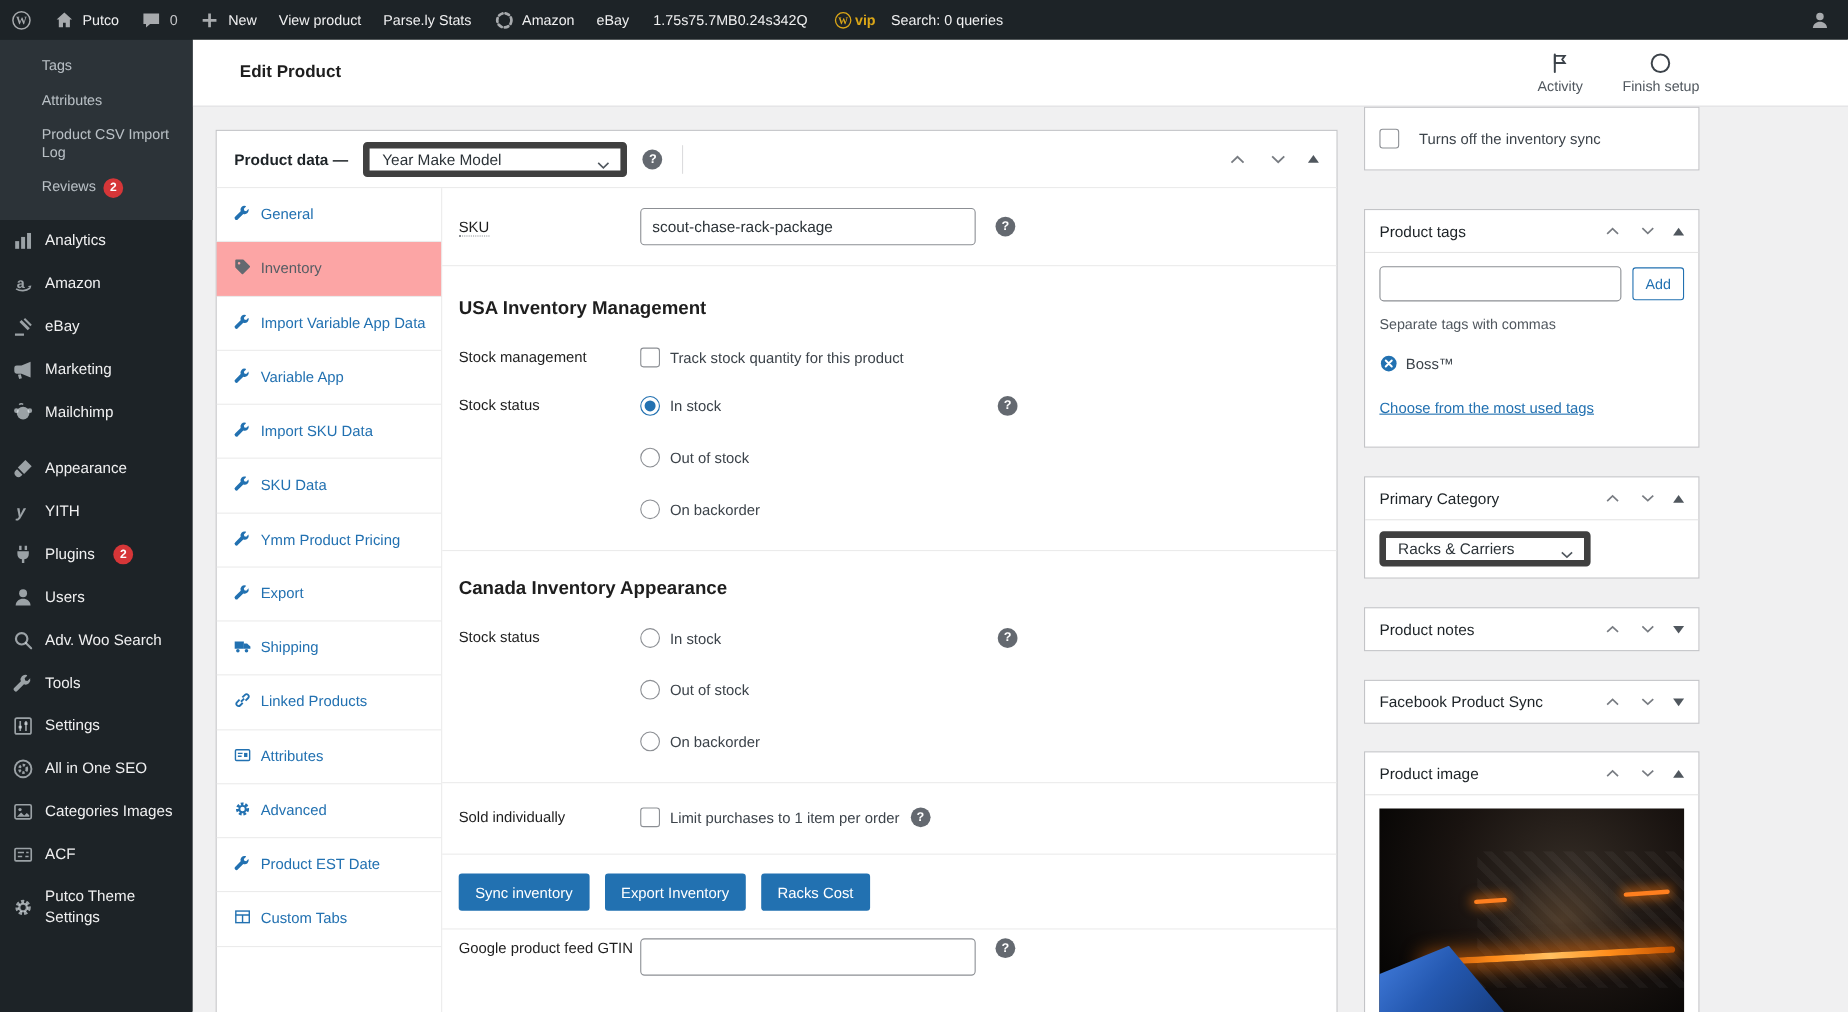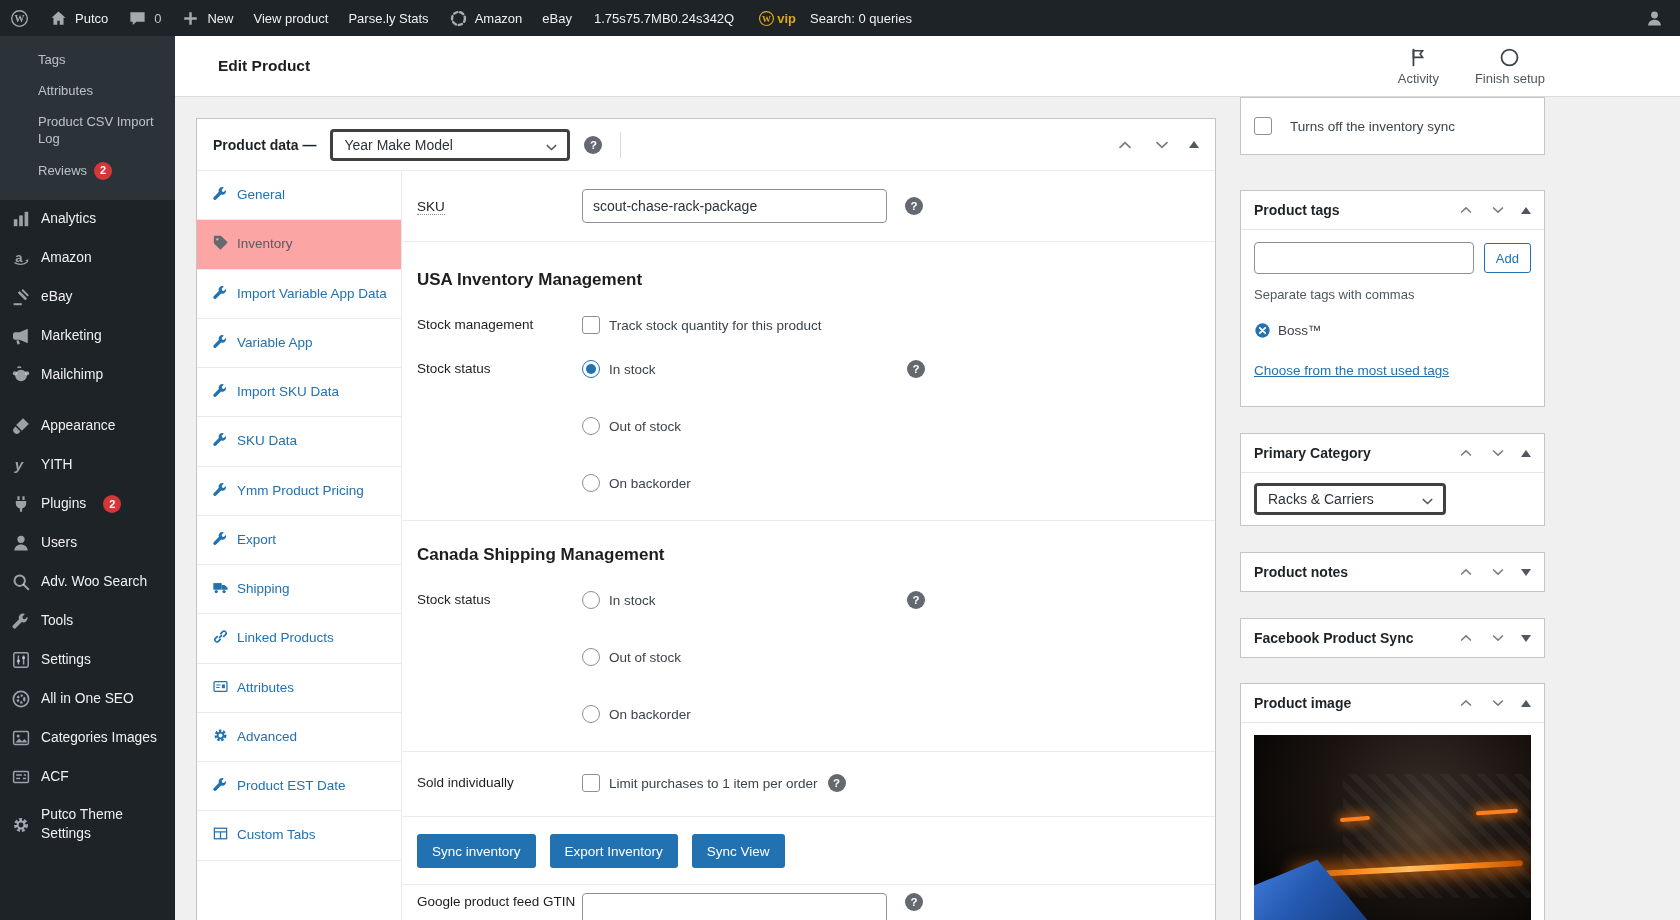--- a/index.html
+++ b/index.html
@@ -37,21 +37,21 @@
   .content{display:flex;gap:24px;padding-left:21px}
   .main-col{width:1020px;margin-top:21px}
   .side-col{width:305px}
 
   .postbox{background:#fff;border:1px solid #c3c4c7}
 
   
   .pd-panel{height:1010px}
   .pd-header{display:flex;align-items:center;height:52px;padding:0 16px;border-bottom:1px solid #ebebeb}
   .pd-title{font-size:14px;font-weight:bold;white-space:nowrap}
-  .sel{position:relative;height:32px;border:3px solid #404040;border-radius:4px;background:#fff;display:flex;align-items:center;padding:0 32px 0 11px;font-size:14px;color:#2c3338;cursor:pointer}
+  .sel{position:relative;height:32px;border:6px solid #404040;border-radius:4px;background:#fff;display:flex;align-items:center;padding:0 32px 0 11px;font-size:14px;color:#2c3338;cursor:pointer}
   .pd-sel{width:240px;margin-left:14px}
   .sel-chev{position:absolute;right:7px;top:7px;width:17px;height:17px;color:#50575e}
   .help{width:18px;height:18px;border-radius:50%;background:#646970;color:#fff;font-size:11.5px;font-weight:bold;display:inline-flex;align-items:center;justify-content:center;flex:0 0 18px;cursor:pointer}
   .help::after{content:"?"}
   .pd-header .help{margin-left:14px}
   .pd-vdiv{width:1px;height:26px;background:#dcdcde;margin-left:18px}
   .panel-controls{margin-left:auto;display:flex;align-items:center;gap:17px;color:#787c82}
   .pc-chev{width:20px;height:20px;cursor:pointer}
   .tri{width:0;height:0;border-left:5px solid transparent;border-right:5px solid transparent;cursor:pointer}
   .tri-up{border-bottom:7px solid #50575e}
@@ -71,30 +71,30 @@
   .text-input{width:305px;height:34px;border:1px solid #8c8f94;border-radius:4px;padding:0 10px;font-size:14px;font-family:inherit;color:#2c3338;background:#fff}
   .row-sku .help{margin-left:18px}
   .section-h{font-size:17px;font-weight:bold;color:#1e1e1e;margin:28px 0 0 15px}
   .frow{display:flex;align-items:flex-start;padding-left:15px;margin-top:26px}
   .fcontrol{width:325px}
   .cb-row{display:flex;align-items:center;gap:9px;color:#3c434a;cursor:pointer}
   .cb{width:18px;height:18px;border:1px solid #8c8f94;border-radius:3px;background:#fff;flex:0 0 18px}
   .radio{width:18px;height:18px;border:1px solid #8c8f94;border-radius:50%;background:#fff;flex:0 0 18px;position:relative}
   .radio.checked{border-color:#2271b1}
   .radio.checked::after{content:"";position:absolute;inset:3px;border-radius:50%;background:#2271b1}
-  .radio-stack{display:flex;flex-direction:column;gap:39px}
+  .radio-stack{display:flex;flex-direction:column;gap:29px}
   .hr{border-top:1px solid #ebebeb;margin-top:28px}
   .btn-row{display:flex;gap:14px;padding:17px 15px 16px}
   .btn-primary{background:#2271b1;color:#fff;border:none;border-radius:3px;height:34px;padding:0 15px;font-size:13.5px;font-family:inherit;cursor:pointer}
   .gtin-row{margin-top:8px}
 
   
   .sp{margin-bottom:26px}
   .sp-partial{height:58px;display:flex;align-items:center;padding:0 13px;margin-bottom:35px}
-  .sp-header{display:flex;align-items:center;padding:10px 13px;font-size:14px;font-weight:bold;color:#1d2327}
+  .sp-header{display:flex;align-items:center;padding:10px 13px;font-size:14px;font-weight:normal;color:#1d2327}
   .sp-header.with-border{border-bottom:1px solid #e5e5e5}
   .sp-controls{margin-left:auto;display:flex;align-items:center;gap:14px;color:#787c82}
   .sp-chev{width:18px;height:18px;cursor:pointer}
   .sp-body{padding:12px 13px 28px}
   .tag-add-row{display:flex;gap:10px;align-items:center}
   .tag-input{flex:1;height:32px;border:1px solid #8c8f94;border-radius:4px;padding:0 8px;font-family:inherit;font-size:13.5px}
   .btn-outline{background:#fff;color:#2271b1;border:1px solid #2271b1;border-radius:3px;height:30px;padding:0 11px;font-size:13px;font-family:inherit;cursor:pointer}
   .tag-hint{margin-top:13px;color:#50575e;font-size:13px}
   .tag-item{display:flex;align-items:center;gap:7px;margin-top:20px;color:#3c434a;font-size:13.5px}
   .x-icon{width:17px;height:17px;cursor:pointer}
@@ -496,21 +496,21 @@
                 <label class="cb-row">
                     <span class="radio"></span>
                     <span>On backorder</span>
                   </label>
               </div>
               <span class="help"></span>
             </div>
 
             <div class="hr"></div>
 
-            <h2 class="section-h" style="margin-top:24px">Canada Shipping Management</h2>
+            <h2 class="section-h" style="margin-top:24px">Canada Inventory Appearance</h2>
 
             <div class="frow">
               <span class="flabel">Stock status</span>
               <div class="fcontrol radio-stack">
                 <label class="cb-row">
                     <span class="radio"></span>
                     <span>In stock</span>
                   </label>
                 <label class="cb-row">
                     <span class="radio"></span>
@@ -533,21 +533,21 @@
                 <span>Limit purchases to 1 item per order</span>
               </label>
               <span class="help" style="margin-left:10px"></span>
             </div>
 
             <div class="hr" style="margin-top:24px"></div>
 
             <div class="btn-row">
               <button class="btn-primary">Sync inventory</button>
               <button class="btn-primary">Export Inventory</button>
-              <button class="btn-primary">Sync View</button>
+              <button class="btn-primary">Racks Cost</button>
             </div>
 
             <div class="hr" style="margin-top:0"></div>
 
             <div class="frow gtin-row">
               <span class="flabel">Google product feed GTIN</span>
               <input class="text-input" style="">
               <span class="help" style="margin-left:18px"></span>
             </div>
           </div>

